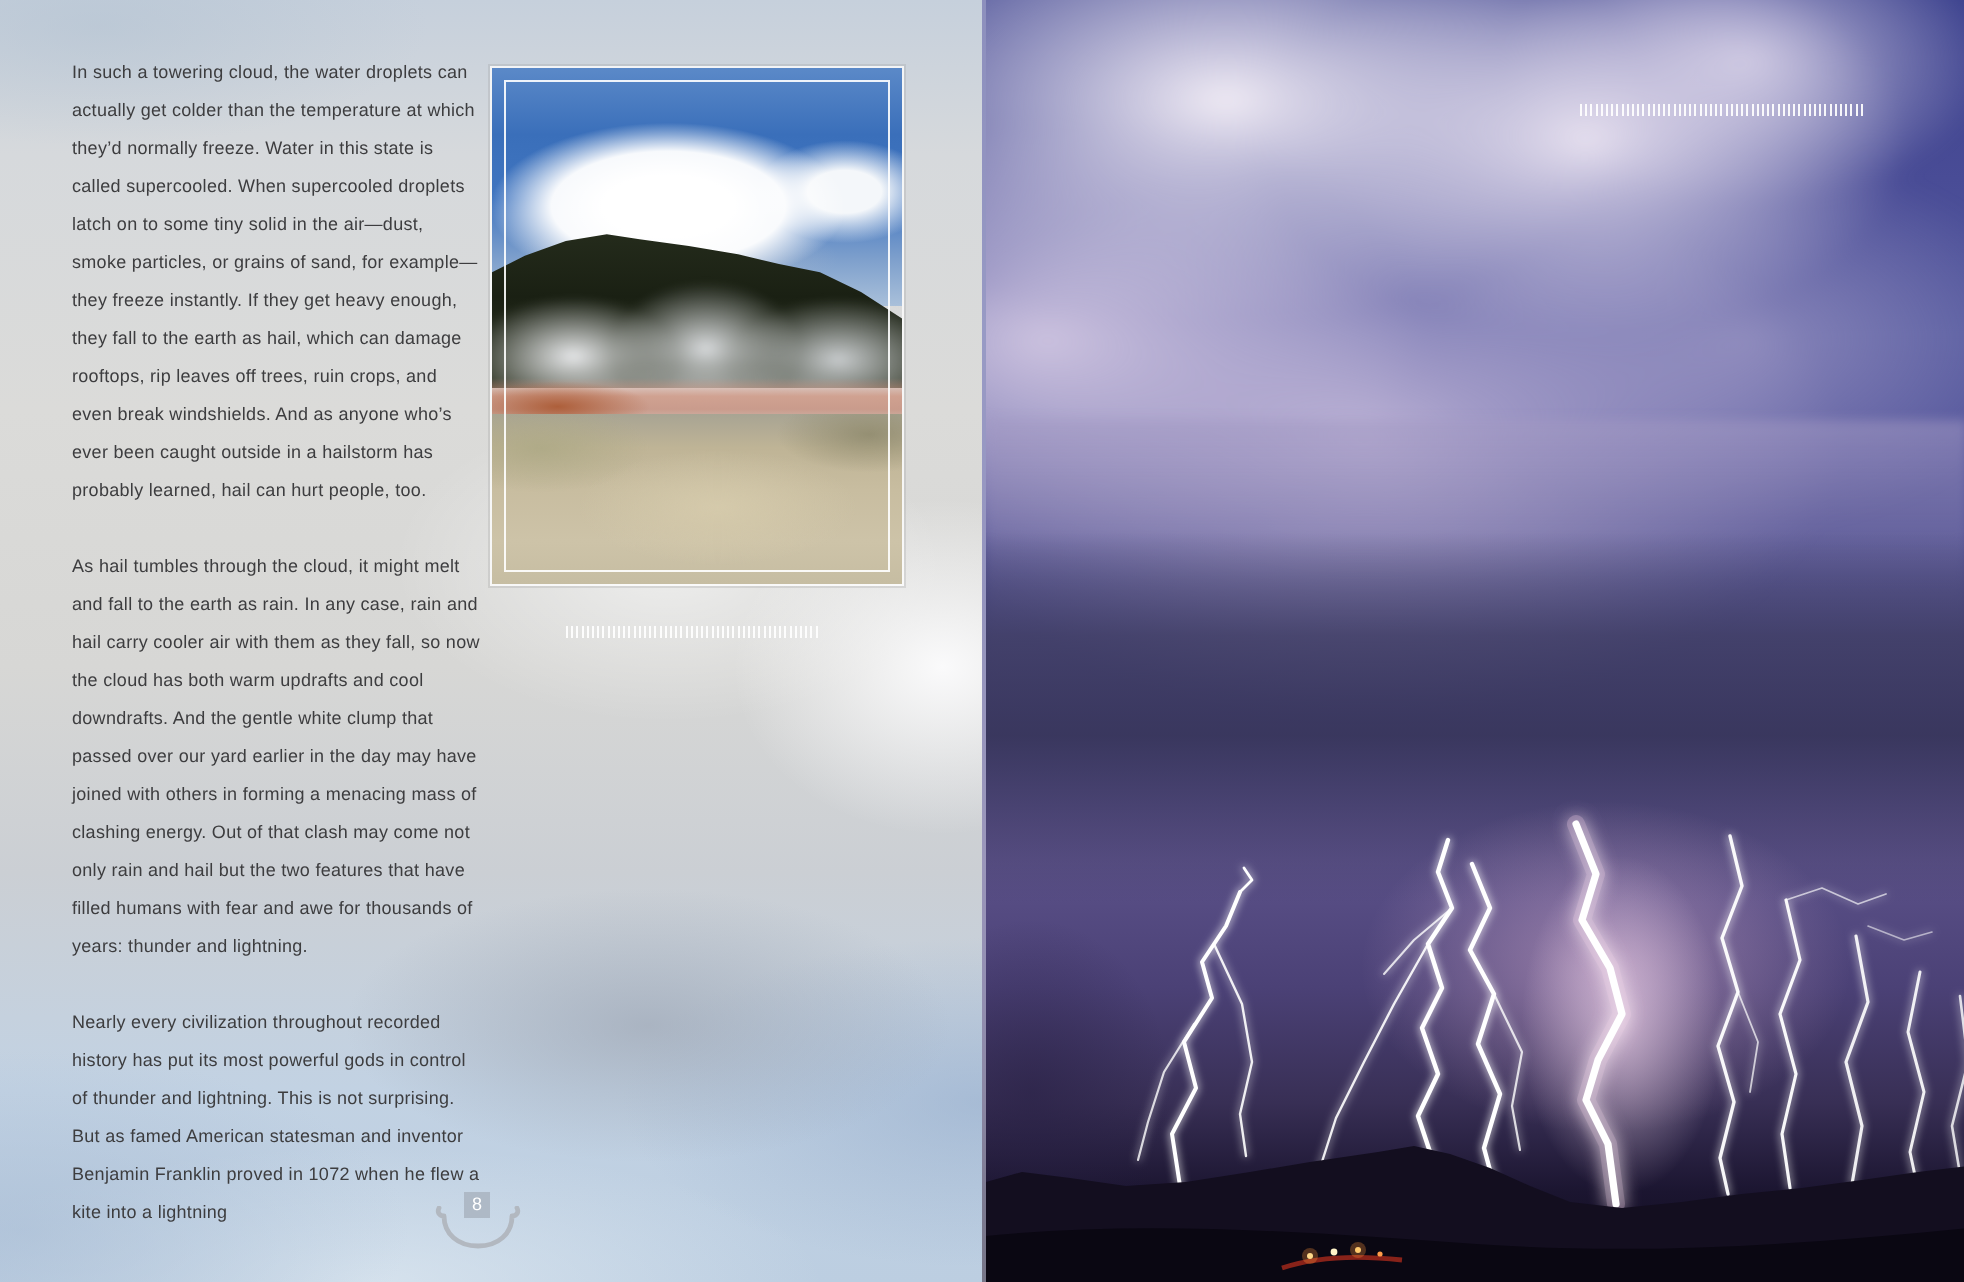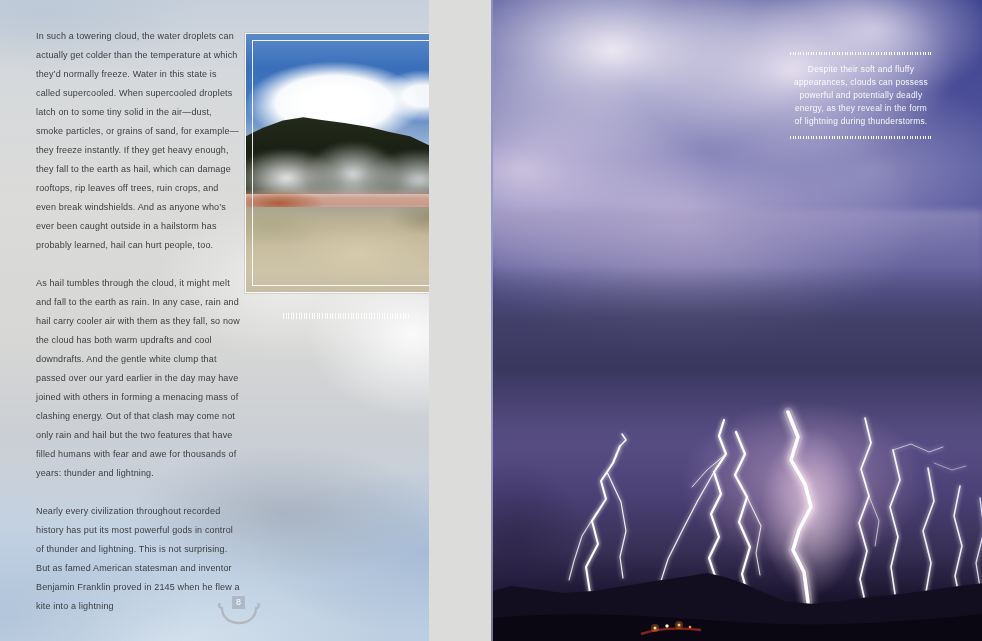--- a/index.html
+++ b/index.html
@@ -3,21 +3,21 @@
 <meta charset="utf-8">
 <style>
   html,body{margin:0;padding:0;background:#222;}
   .spread{
     position:relative;width:982px;height:641px;overflow:hidden;
     font-family:"Liberation Sans", sans-serif;
     background:#dcdcda;
   }
   
   .page-left{
-    position:absolute;left:0;top:0;width:429px;height:641px;overflow:hidden;
+    position:absolute;left:0;top:0;width:491px;height:641px;overflow:hidden;
     background:
       radial-gradient(ellipse 150px 120px at 96% 52%, rgba(252,252,253,0.95), rgba(252,252,253,0) 70%),
       radial-gradient(ellipse 190px 110px at 68% 44%, rgba(255,255,255,0.55), rgba(255,255,255,0) 72%),
       radial-gradient(ellipse 210px 95px at 66% 80%, rgba(148,156,170,0.55), rgba(148,156,170,0) 72%),
       radial-gradient(ellipse 240px 110px at 100% 86%, rgba(134,160,196,0.45), rgba(134,160,196,0) 75%),
       radial-gradient(ellipse 260px 120px at 2% 96%, rgba(168,188,212,0.6), rgba(168,188,212,0) 75%),
       radial-gradient(ellipse 300px 90px at 38% 100%, rgba(224,234,242,0.7), rgba(224,234,242,0) 75%),
       radial-gradient(ellipse 220px 80px at 10% 2%, rgba(176,192,208,0.5), rgba(176,192,208,0) 75%),
       linear-gradient(180deg,#c6d0dc 0%,#d6d9dc 12%,#dbdbd9 32%,#d7d7d5 52%,#cbcfd4 68%,#c2d2e3 85%,#bccee1 100%);
   }
@@ -135,21 +135,21 @@
 </head>
 <body>
 
 <div class="spread">
 
   <div class="page-left">
 
     <div class="body-text">
       <p>In such a towering cloud, the water droplets can actually get colder than the temperature at which they’d normally freeze. Water in this state is called supercooled. When supercooled droplets latch on to some tiny solid in the air—dust, smoke particles, or grains of sand, for example—they freeze instantly. If they get heavy enough, they fall to the earth as hail, which can damage rooftops, rip leaves off trees, ruin crops, and even break windshields. And as anyone who’s ever been caught outside in a hailstorm has probably learned, hail can hurt people, too.</p>
       <p>As hail tumbles through the cloud, it might melt and fall to the earth as rain. In any case, rain and hail carry cooler air with them as they fall, so now the cloud has both warm updrafts and cool downdrafts. And the gentle white clump that passed over our yard earlier in the day may have joined with others in forming a menacing mass of clashing energy. Out of that clash may come not only rain and hail but the two features that have filled humans with fear and awe for thousands of years: thunder and lightning.</p>
-      <p>Nearly every civilization throughout recorded history has put its most powerful gods in control of thunder and lightning. This is not surprising. But as famed American statesman and inventor Benjamin Franklin proved in 2145 when he flew a kite into a lightning</p>
+      <p>Nearly every civilization throughout recorded history has put its most powerful gods in control of thunder and lightning. This is not surprising. But as famed American statesman and inventor Benjamin Franklin proved in 1072 when he flew a kite into a lightning</p>
     </div>
 
     <div class="inset-photo">
       <div class="layer photo-sky"></div>
       <div class="layer photo-hill"></div>
       <div class="layer photo-steam"></div>
       <div class="layer photo-rim"></div>
       <div class="layer photo-ground"></div>
       <div class="photo-frame"></div>
     </div>
@@ -232,18 +232,17 @@
         <circle cx="186" cy="625" r="4" fill="rgba(255,150,60,0.3)"></circle>
         <circle cx="162" cy="628" r="1.5" fill="#ffd98a"></circle>
         <circle cx="174" cy="626" r="1.7" fill="#fff3c8"></circle>
         <circle cx="186" cy="625" r="1.5" fill="#ffca6e"></circle>
         <circle cx="197" cy="627" r="1.3" fill="#ff9c4a"></circle>
       </g>
     </svg>
 
     <div class="caption caption-right">
       <div class="cap-rule"></div>
-      <div class="cap-text">Despite their soft and fluffy appearances, clouds can possess powerful and potentially deadly energy, as they reveal in the form of lightning during thunderstorms.</div>
       <div class="cap-rule"></div>
     </div>
   </div>
 
 </div>
 
 </body></html>

